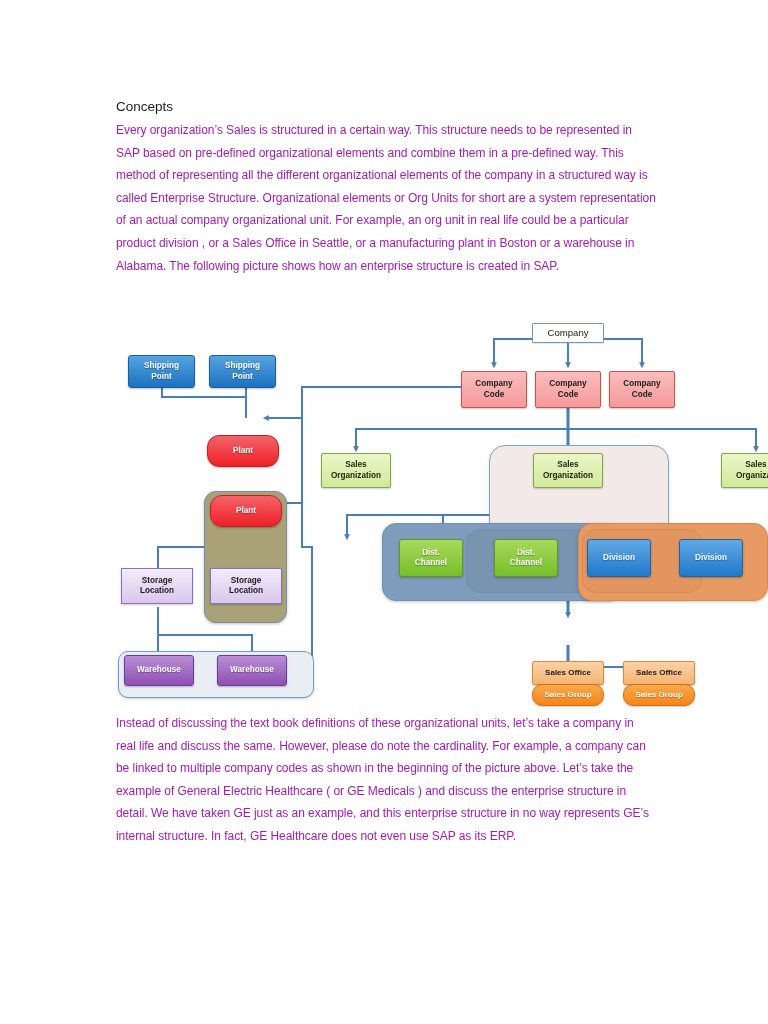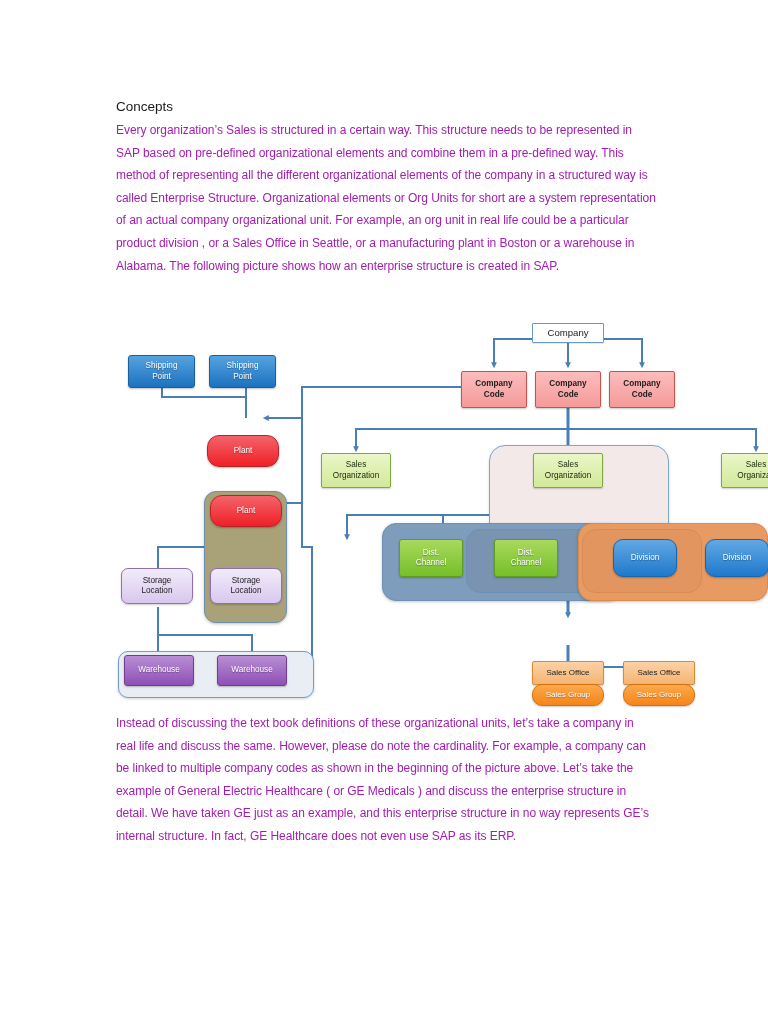--- a/index.html
+++ b/index.html
@@ -58,21 +58,21 @@
   .diagram svg { position: absolute; left: 0; top: 0; }
 
   .node {
     position: absolute;
     box-sizing: border-box;
     display: flex;
     align-items: center;
     justify-content: center;
     text-align: center;
     font-size: 8.2px;
-    font-weight: normal;
+    font-weight: bold;
     line-height: 10.4px;
     border-radius: 2px;
     z-index: 5;
     white-space: pre-line;
   }
 
   .n-company {
     background: #ffffff;
     border: 1px solid #6b9ac4;
     color: #1b1b1b;
@@ -107,21 +107,21 @@
     border: 1px solid #bb2228;
     color: #ffffff;
     border-radius: 12px;
     text-shadow: 0 1px 1px rgba(0,0,0,.35);
     box-shadow: 0 1px 2px rgba(0,0,0,.28);
   }
   .n-storage {
     background: linear-gradient(180deg,#f2ecfa 0%, #d9c7ee 100%);
     border: 1px solid #8f6fb5;
     color: #1b1b1b;
-    border-radius: 7px;
+    border-radius: 0;
     box-shadow: 0 1px 2px rgba(0,0,0,.20);
   }
   .n-warehouse {
     background: linear-gradient(180deg,#b98ed4 0%, #8e4fb5 100%);
     border: 1px solid #6f3c91;
     color: #ffffff;
     border-radius: 3px;
     text-shadow: 0 1px 1px rgba(0,0,0,.35);
     box-shadow: 0 1px 2px rgba(0,0,0,.25);
   }
@@ -130,24 +130,23 @@
     border: 1px solid #5f9c20;
     color: #ffffff;
     border-radius: 3px;
     text-shadow: 0 1px 1px rgba(0,0,0,.35);
     box-shadow: 0 1px 2px rgba(0,0,0,.25);
   }
   .n-division {
     background: linear-gradient(180deg,#62a8e4 0%, #1f79cb 100%);
     border: 1px solid #1a64a9;
     color: #ffffff;
-    border-radius: 10px;
+    border-radius: 3px;
     text-shadow: 0 1px 1px rgba(0,0,0,.35);
     box-shadow: 0 1px 2px rgba(0,0,0,.25);
-    margin-left: 26px;
   }
   .n-salesoffice {
     background: linear-gradient(180deg,#fbd2a6 0%, #f6b472 100%);
     border: 1px solid #d98b39;
     color: #1b1b1b;
     border-radius: 2px;
     box-shadow: 0 1px 2px rgba(0,0,0,.20);
     margin-top: 43px;
   }
   .n-salesgroup {

